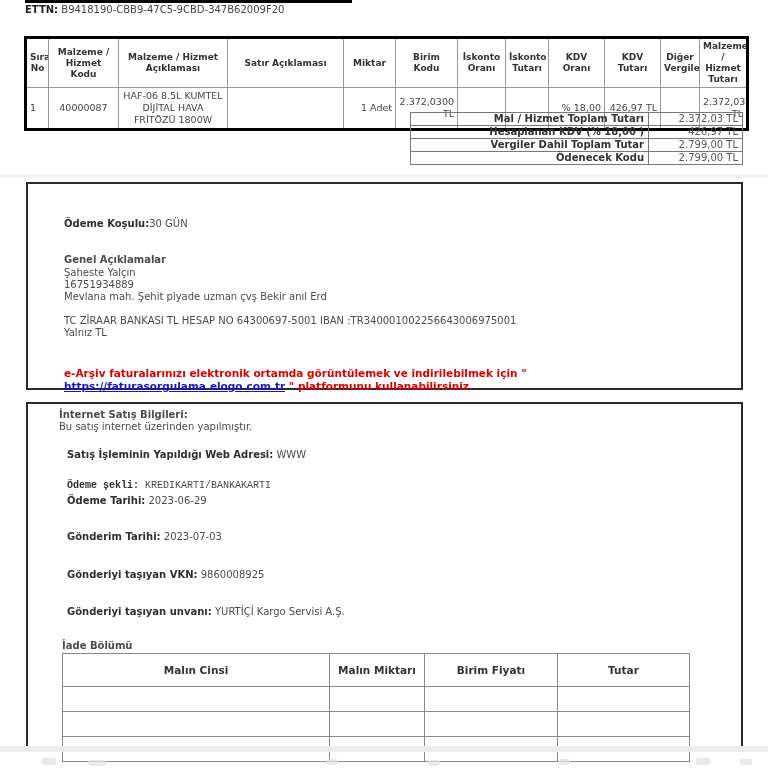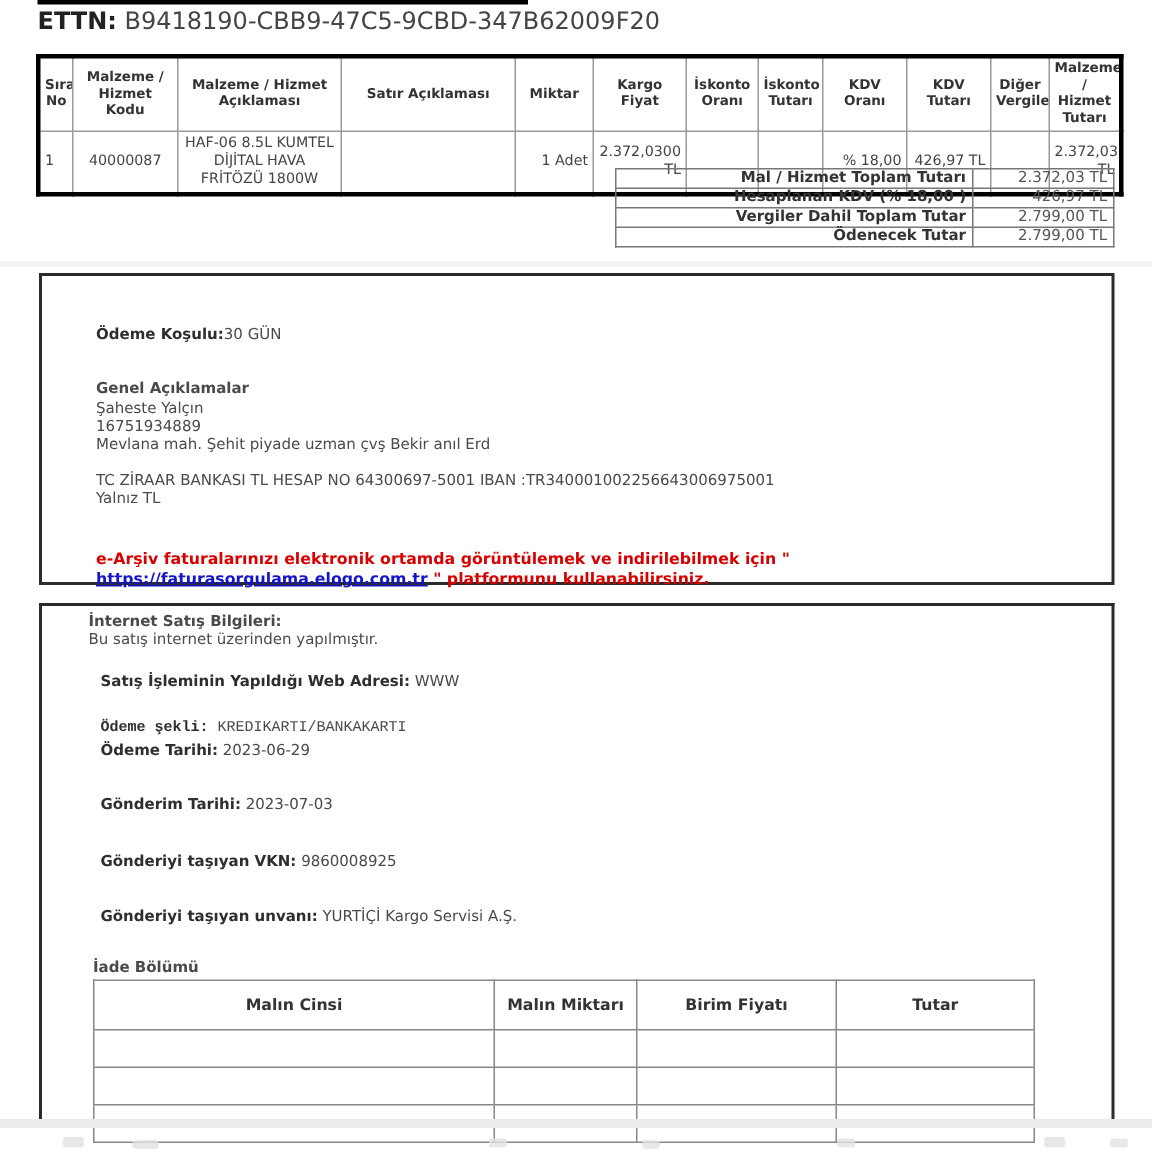--- a/index.html
+++ b/index.html
@@ -1,21 +1,21 @@
 <!DOCTYPE html>
 <html><head>
 <meta charset="utf-8">
 <style>
   * { margin:0; padding:0; box-sizing:border-box; }
   html,body { background:#fff; }
   body { font-family:"DejaVu Sans", sans-serif; color:#3a3a3a; }
   .page { position:relative; width:768px; height:768px; background:#fff; overflow:hidden; }
 
   .topline { position:absolute; left:25px; top:0; width:327px; height:3px; background:#000; }
-  .ettn { position:absolute; left:25px; top:4px; font-size:16px; color:#444;text-align:center; }
+  .ettn { position:absolute; left:25px; top:4px; font-size:10px; color:#444;text-align:center; }
   .ettn b { color:#222; }
 
   
   table { border-collapse:collapse; table-layout:fixed; }
   .items { position:absolute; left:24px; top:36px; width:722px; font-size:9px; }
   .items th, .items td { border:1px solid #999; padding:2px 3px; vertical-align:middle; overflow:hidden; }
   .items table, .items { border:3px solid #000; }
   .items th { font-weight:bold; color:#333; text-align:center; height:30px; line-height:11px; }
   .items td { height:42px; color:#444; font-size:9.5px; line-height:12px; }
   .c-center { text-align:center; } .c-right { text-align:right; } .c-left { text-align:left; }
@@ -76,21 +76,21 @@
         <col style="width:39px">
         <col style="width:48px">
     </colgroup>
     <tbody>
         <tr>
       <th>Sıra No</th>
       <th>Malzeme / Hizmet Kodu</th>
       <th>Malzeme / Hizmet Açıklaması</th>
       <th>Satır Açıklaması</th>
       <th>Miktar</th>
-      <th>Kargo Fiyat</th>
+      <th>Birim Kodu</th>
       <th>İskonto Oranı</th>
       <th>İskonto Tutarı</th>
       <th>KDV Oranı</th>
       <th>KDV Tutarı</th>
       <th>Diğer Vergiler</th>
       <th>Malzeme / Hizmet Tutarı</th>
     </tr>
     <tr>
       <td class="c-left">1</td>
       <td class="c-center">40000087</td>
@@ -116,21 +116,21 @@
     </tr>
     <tr>
       <td class="tl">Hesaplanan KDV (% 18,00 )</td>
       <td class="tv">426,97 TL</td>
     </tr>
     <tr>
       <td class="tl">Vergiler Dahil Toplam Tutar</td>
       <td class="tv">2.799,00 TL</td>
     </tr>
     <tr>
-      <td class="tl">Ödenecek Tutar</td>
+      <td class="tl">Ödenecek Kodu</td>
       <td class="tv">2.799,00 TL</td>
     </tr>
   </tbody>
     </table>
 
   <div class="faintband"></div>
 
   <div class="box box1">
     <div class="abs t10" style="left:36px; top:34px;">
       <span class="lbl">Ödeme Koşulu:</span><span>30 GÜN</span>

